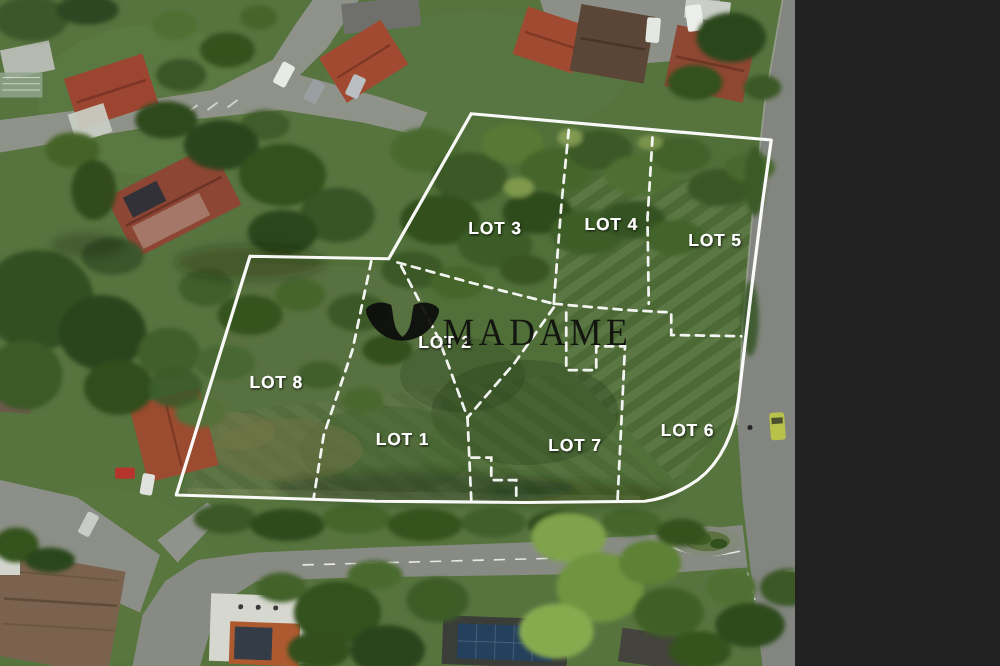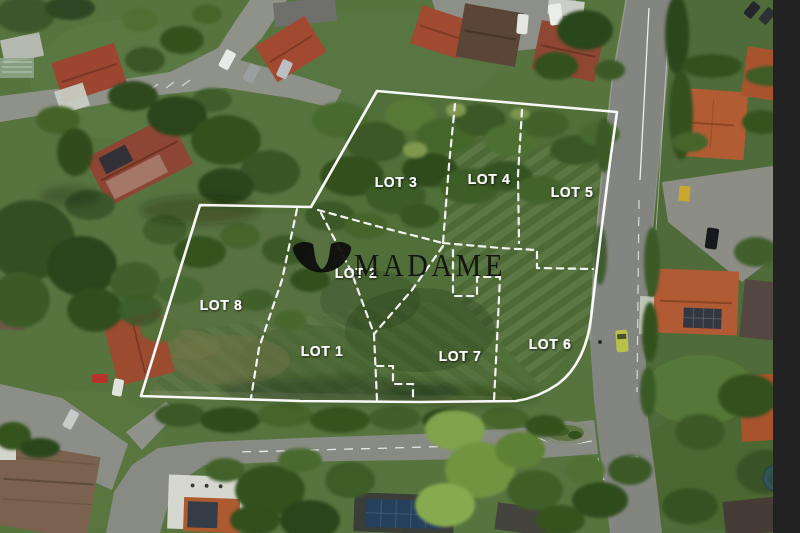--- a/index.html
+++ b/index.html
@@ -1,16 +1,16 @@
 <!DOCTYPE html>
 <html><head>
 <meta charset="utf-8">
 <style>
   html,body{margin:0;padding:0;background:#222;}
-  .stage{position:relative;width:773px;height:533px;overflow:hidden;background:#57743f;
+  .stage{position:relative;width:636px;height:533px;overflow:hidden;background:#57743f;
          font-family:"Liberation Sans",sans-serif;}
   svg{display:block;}
   .lot-label{font-family:"Liberation Sans",sans-serif;font-weight:bold;font-size:14px;
              fill:#ffffff;letter-spacing:0.6px;}
   .brand-text{font-family:"Liberation Serif",serif;font-weight:normal;fill:#0e0e0e;}
 </style>
 </head>
 <body>
 
 <div class="stage">

